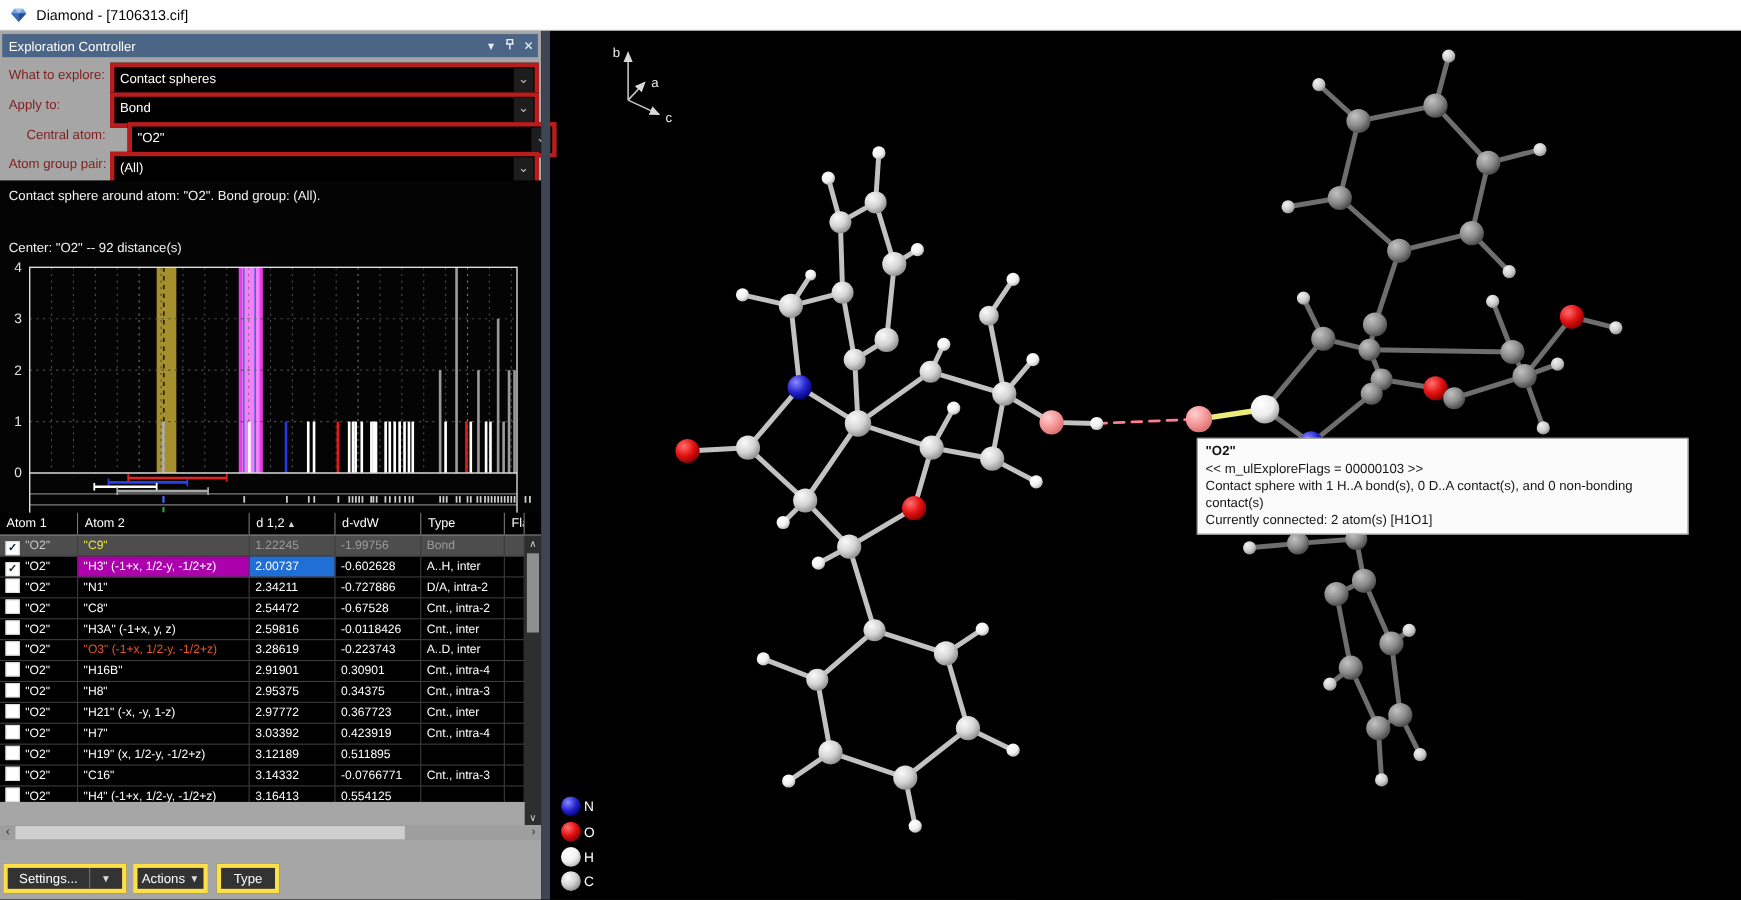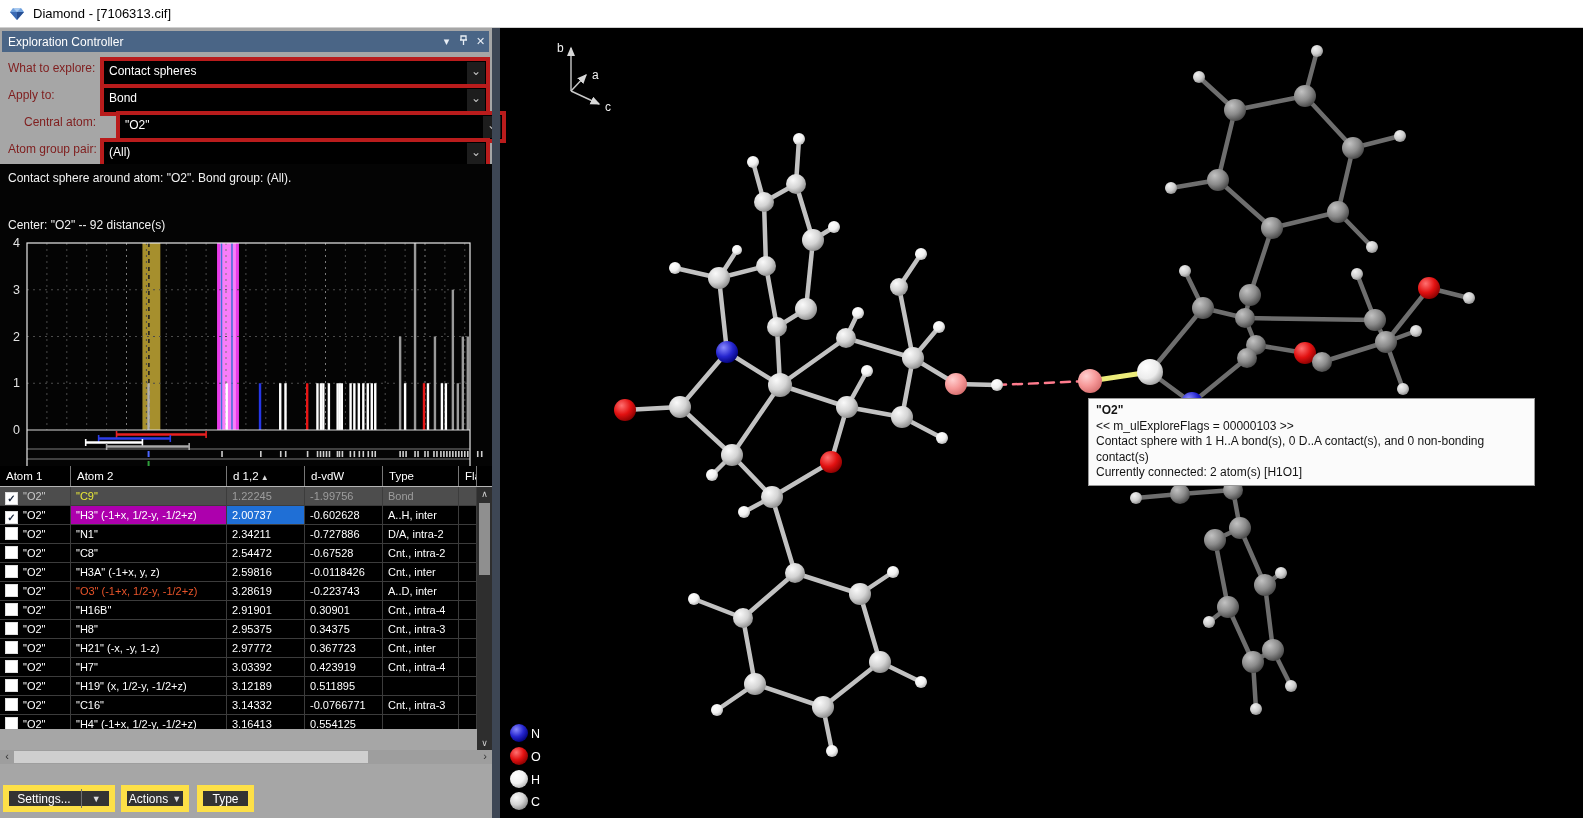--- a/index.html
+++ b/index.html
@@ -29,21 +29,21 @@
   .trow{height:19px;line-height:18px;color:#fff;font-size:11px;}
   .trow .tc{padding-left:5px;border-right:1px solid #3c3c3c;border-bottom:1px solid #3c3c3c;white-space:nowrap;overflow:hidden;}
   .trow.sel{background:#4d4d4d;color:#c9c9c9;}
   .cbox{display:inline-block;width:11px;height:11px;background:#fff;border:1px solid #dedede;font-size:10px;line-height:11px;text-align:center;color:#16233a;vertical-align:-2px;margin-right:5px;font-weight:bold;}
   .vscroll{position:absolute;right:0;top:459px;width:15px;height:263px;background:#2e2e2e;color:#cfcfcf;font-size:9px;text-align:center;}
   .vthumb{position:absolute;left:2px;top:16px;width:11px;height:72px;background:#8f8f8f;}
   .hscroll{position:absolute;left:0;top:722px;width:492px;height:14px;background:#9e9e9e;color:#333;font-size:11px;}
   .hthumb{position:absolute;left:14px;top:1px;width:354px;height:12px;background:#cfcfcf;}
   .harr{position:absolute;top:0;width:14px;height:14px;line-height:13px;text-align:center;}
   
-  .btn{position:absolute;top:757px;height:27px;background:#333333;border:6px solid #fde047;color:#fff;font-size:12px;display:flex;align-items:center;justify-content:center;box-sizing:border-box;cursor:default;}
+  .btn{position:absolute;top:757px;height:27px;background:#333333;border:4px solid #fde047;color:#fff;font-size:12px;display:flex;align-items:center;justify-content:center;box-sizing:border-box;cursor:default;}
   .btn .dsep{width:1px;height:19px;background:#707070;margin:0 6px 0 10px;}
   .btn .dda{font-size:9px;margin-left:4px;color:#ddd;}
   
   .viewer{position:absolute;left:500px;top:28px;width:1083px;height:790px;background:#000;}
   #mol{position:absolute;left:-3px;top:0;}
   .tooltip{position:absolute;left:1088px;top:398px;width:447px;background:#fbfbfb;border:1px solid #989898;color:#141414;font-size:12px;line-height:15.6px;padding:4px 7px;box-sizing:border-box;}
   .tooltip .tl0{font-weight:bold;}
 </style>
 </head>
 <body>

